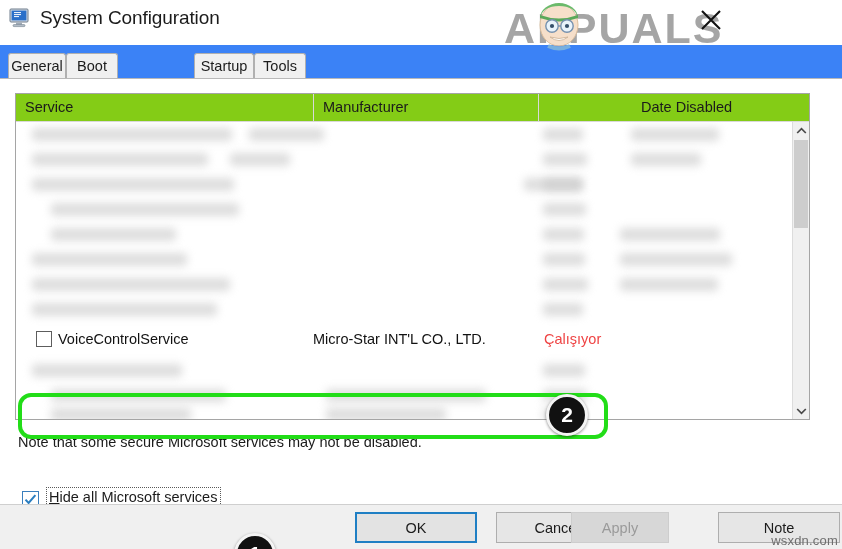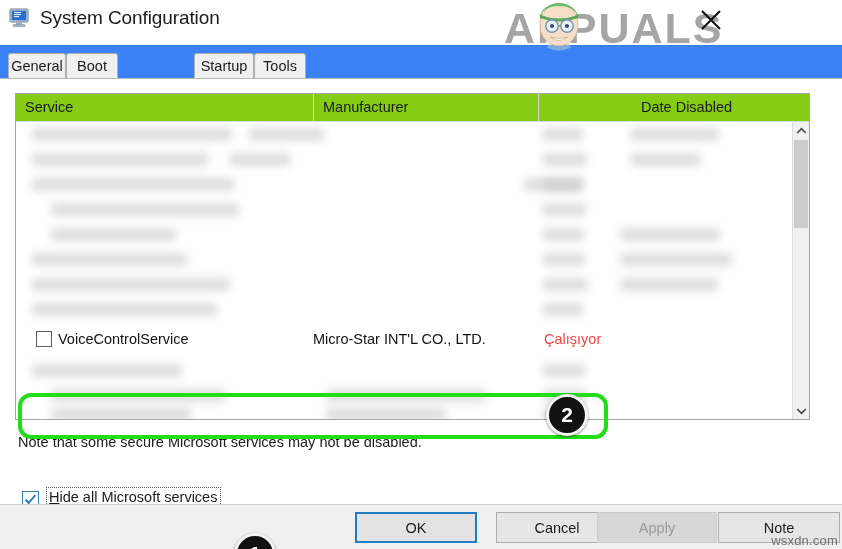--- a/index.html
+++ b/index.html
@@ -281,21 +281,21 @@
     box-sizing: border-box;
     background: #e6e6e6;
     border: 1px solid #aeaeae;
     font-size: 14.5px;
     color: #1b1b1b;
     display: flex; align-items: center; justify-content: center;
     font-family: "Liberation Sans", sans-serif;
   }
   .fbtn.ok     { left: 355px; background: #e3e3e3; border: 2px solid #1f7fc4; }
   .fbtn.cancel { left: 496px; }
-  .fbtn.apply  { left: 597px; width: 120px; background: #d7d7d7; color: #9a9a9a; border-color: #cdcdcd; }
+  .fbtn.apply  { left: 571px; width: 98px; background: #d7d7d7; color: #9a9a9a; border-color: #cdcdcd; }
   .fbtn.help   { left: 718px; width: 122px; }
 
   .wsxdn {
     position: absolute;
     right: 4px; bottom: 1px;
     font-size: 13px;
     color: #6f6f6f;
     font-family: "Liberation Sans", sans-serif;
     letter-spacing: 0.2px;
     z-index: 20;

